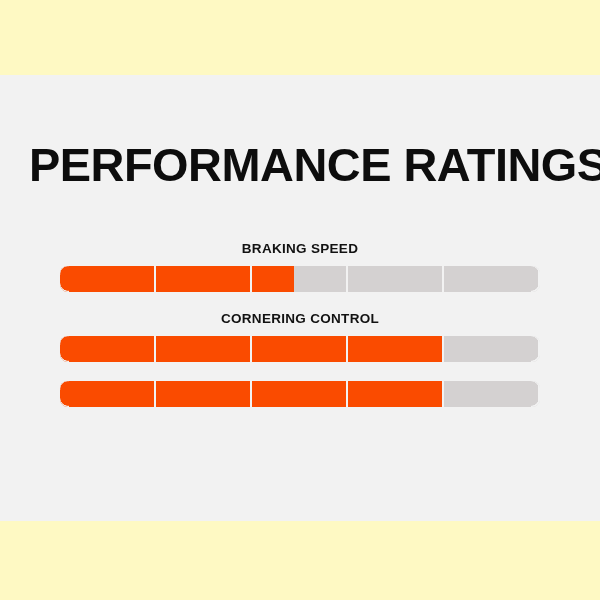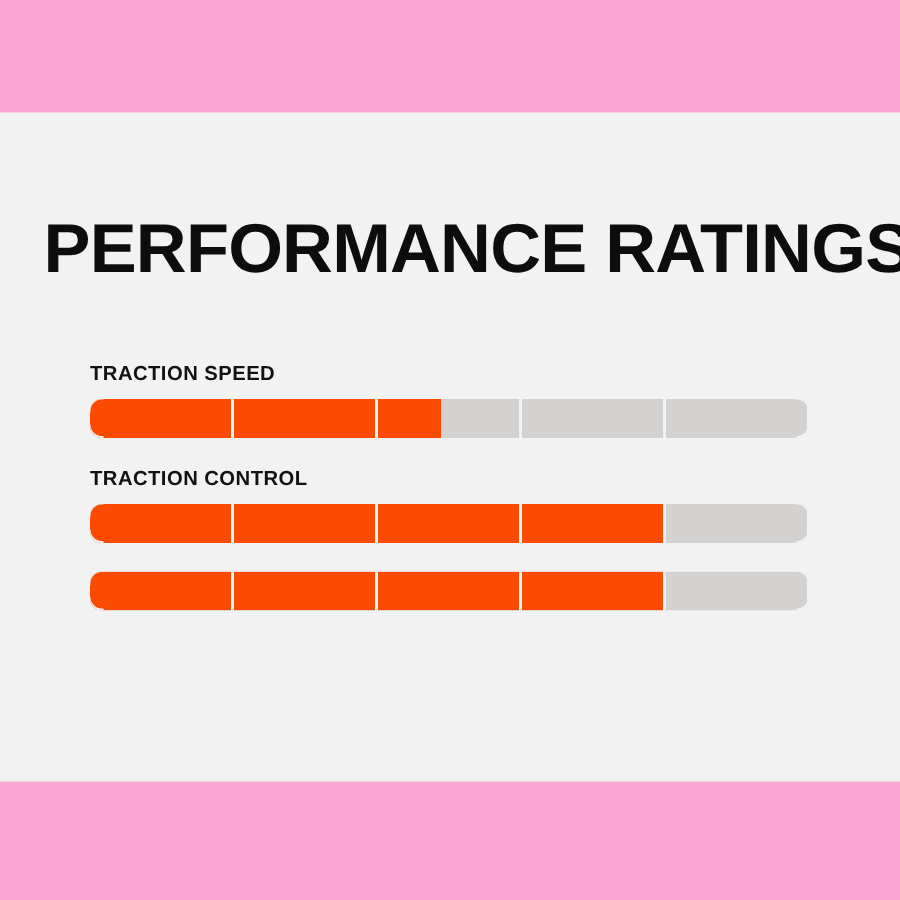--- a/index.html
+++ b/index.html
@@ -138,30 +138,30 @@
   .cap-mask.right {
     right: 0;
     background:
       radial-gradient(circle 8px at 0px 8px, rgba(0,0,0,0) 7.4px, #f2f2f2 8px) right top / 9px 9px no-repeat,
       radial-gradient(circle 8px at 0px 0px, rgba(0,0,0,0) 7.4px, #f2f2f2 8px) right bottom / 9px 9px no-repeat;
   }
 </style>
 </head>
 <body>
 
-<div id="canvas" style="background: #f9a8d4;">
+<div id="canvas" style="background: #fef9c3; text-align: center;">
 
   <div id="panel" style="background: rgb(242, 242, 242);"></div>
 
   <div id="title" style="color: rgb(13, 13, 13);">PERFORMANCE RATINGS</div>
 
   <div id="ratings">
 
     <div class="rating-row">
-      <div class="rating-label" style="color: rgb(18, 18, 18);">TRACTION SPEED</div>
+      <div class="rating-label" style="color: rgb(18, 18, 18);">BRAKING SPEED</div>
       <div class="bar-track" style="background: rgb(242, 242, 242);">
         <div class="segment" style="background: rgb(212, 209, 209); border-right-color: rgb(242, 242, 242);">
             <div class="segment-fill" style="width: 100%; background: rgb(250, 75, 0);"></div>
           </div>
         <div class="segment" style="background: rgb(212, 209, 209); border-right-color: rgb(242, 242, 242);">
             <div class="segment-fill" style="width: 100%; background: rgb(250, 75, 0);"></div>
           </div>
         <div class="segment" style="background: rgb(212, 209, 209); border-right-color: rgb(242, 242, 242);">
             <div class="segment-fill" style="width: 45%; background: rgb(250, 75, 0);"></div>
           </div>
@@ -170,21 +170,21 @@
           </div>
         <div class="segment" style="background: rgb(212, 209, 209); border-right-color: rgb(242, 242, 242);">
             <div class="segment-fill" style="width: 0%; background: rgb(250, 75, 0);"></div>
           </div>
         <span class="cap-mask left"></span>
         <span class="cap-mask right"></span>
       </div>
     </div>
 
     <div class="rating-row">
-      <div class="rating-label" style="color: rgb(18, 18, 18);">TRACTION CONTROL</div>
+      <div class="rating-label" style="color: rgb(18, 18, 18);">CORNERING CONTROL</div>
       <div class="bar-track" style="background: rgb(242, 242, 242);">
         <div class="segment" style="background: rgb(212, 209, 209); border-right-color: rgb(242, 242, 242);">
             <div class="segment-fill" style="width: 100%; background: rgb(250, 75, 0);"></div>
           </div>
         <div class="segment" style="background: rgb(212, 209, 209); border-right-color: rgb(242, 242, 242);">
             <div class="segment-fill" style="width: 100%; background: rgb(250, 75, 0);"></div>
           </div>
         <div class="segment" style="background: rgb(212, 209, 209); border-right-color: rgb(242, 242, 242);">
             <div class="segment-fill" style="width: 100%; background: rgb(250, 75, 0);"></div>
           </div>

